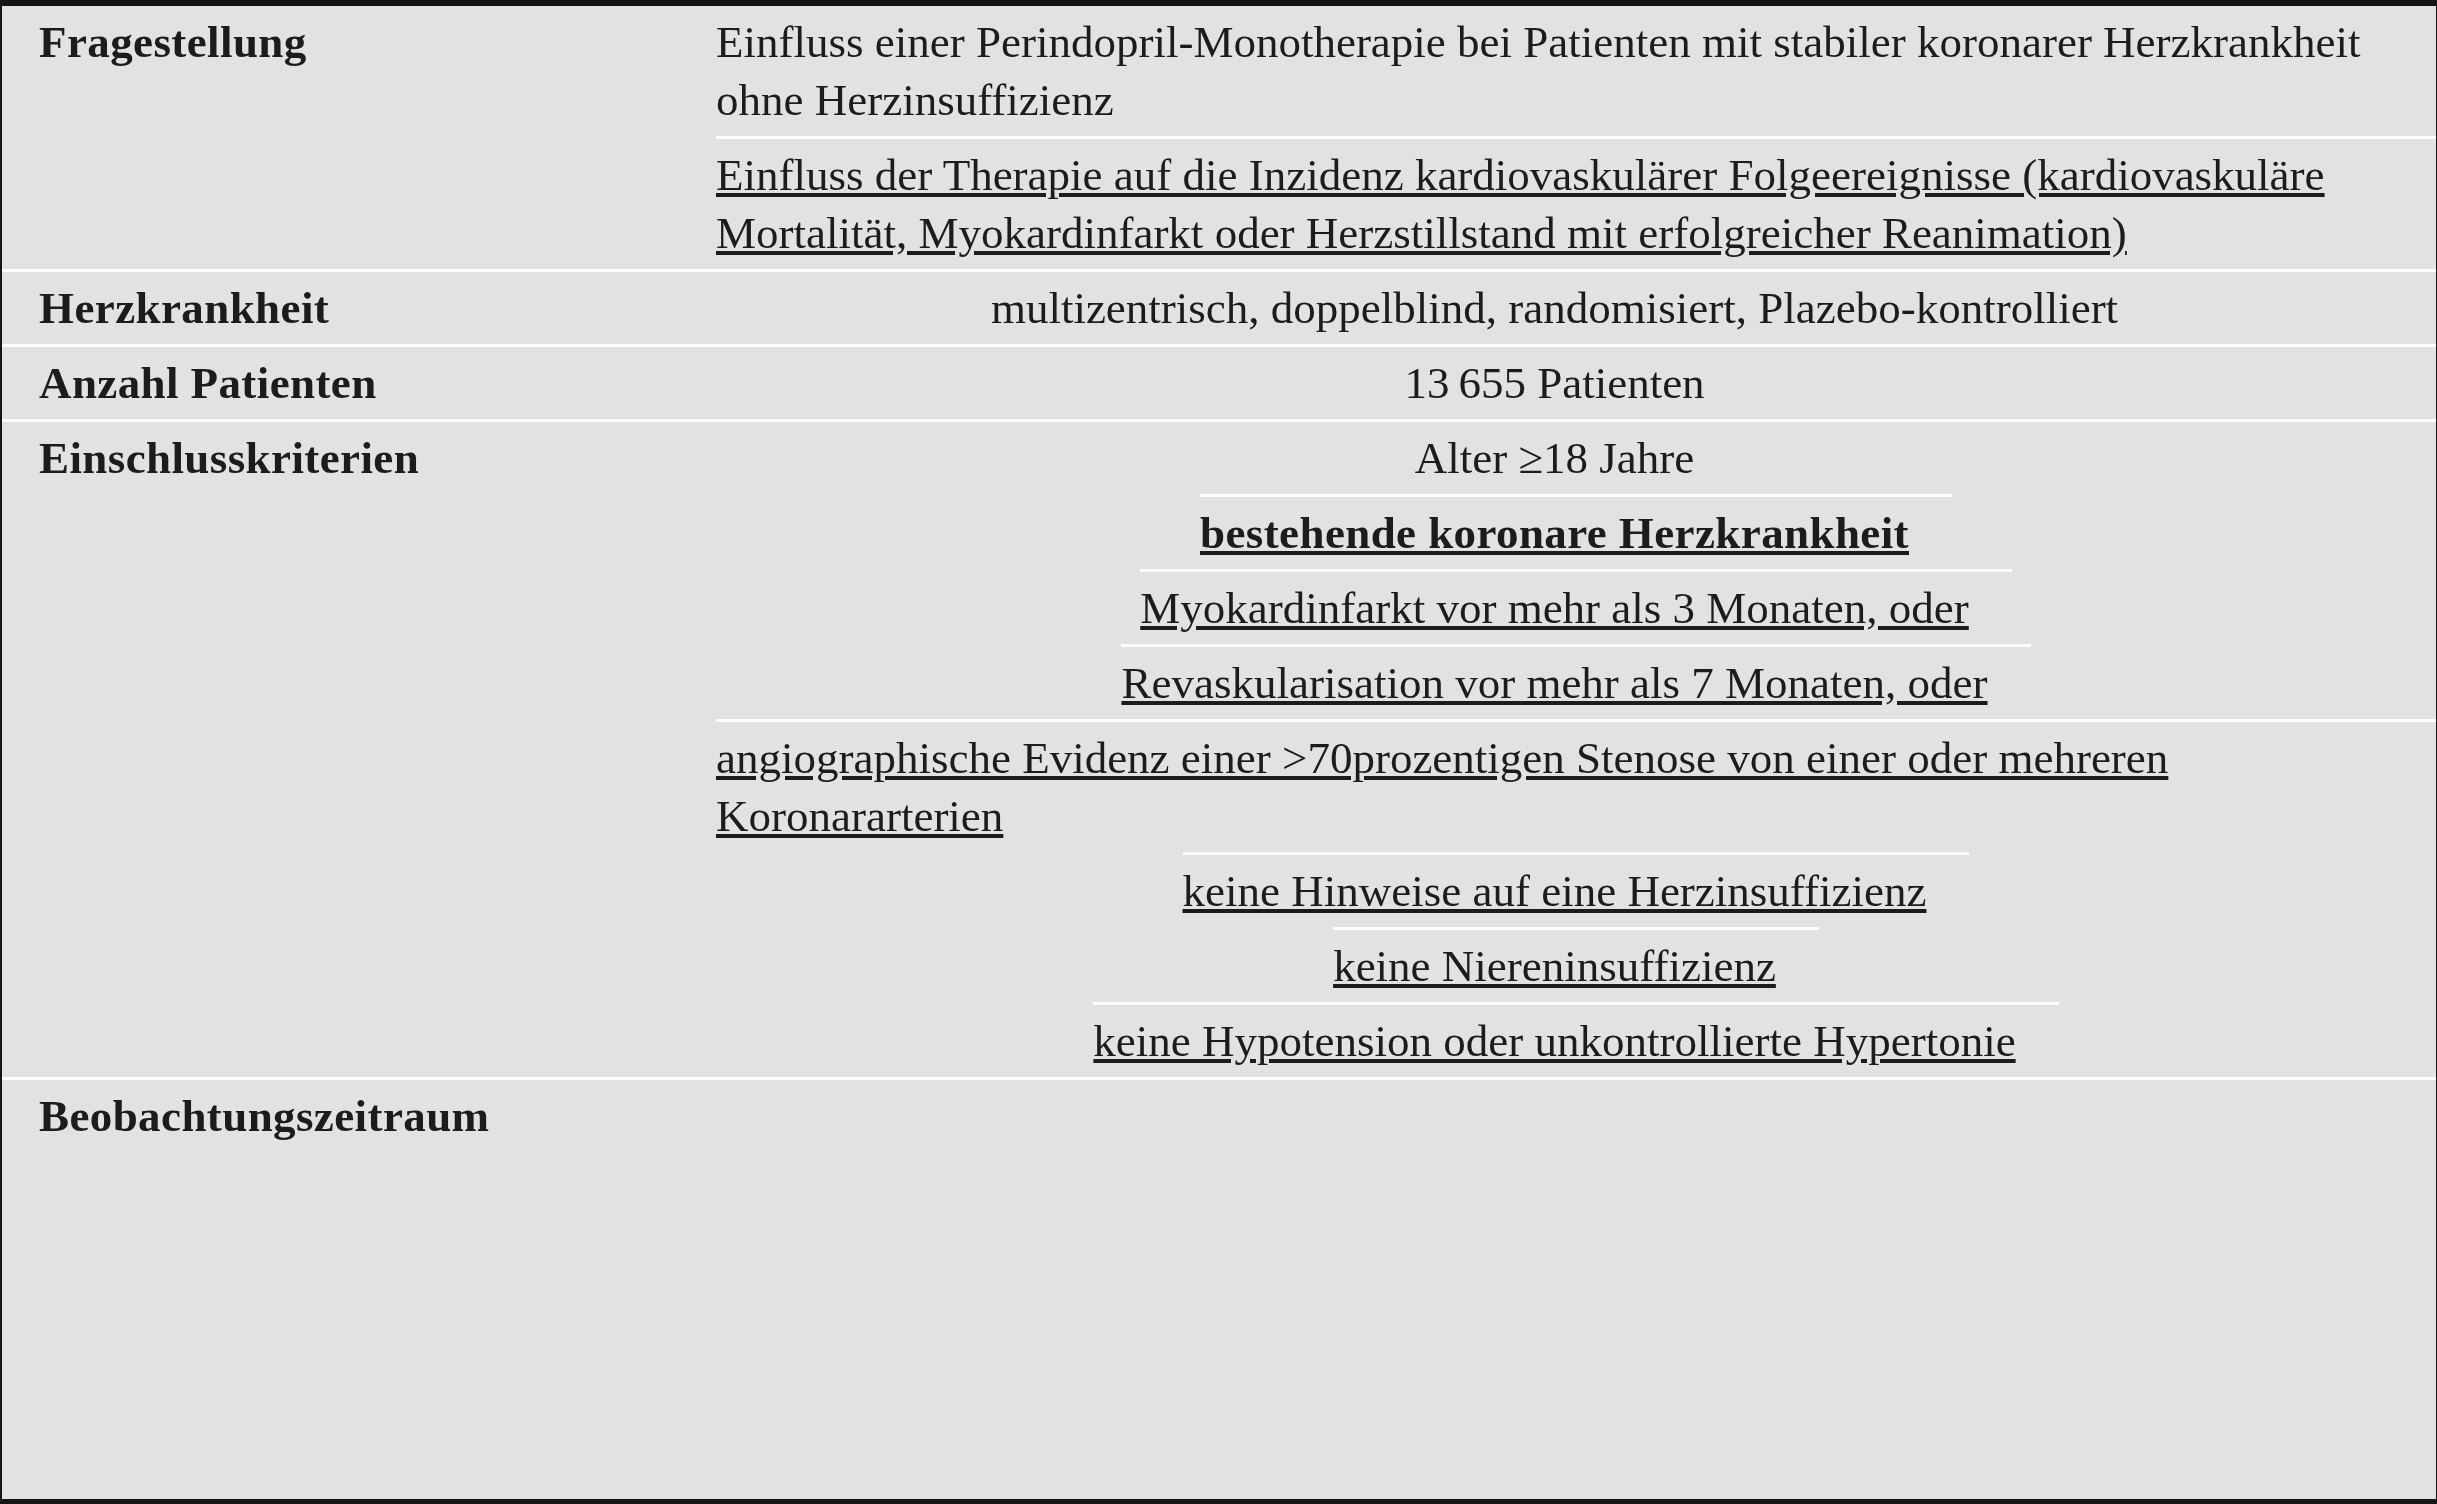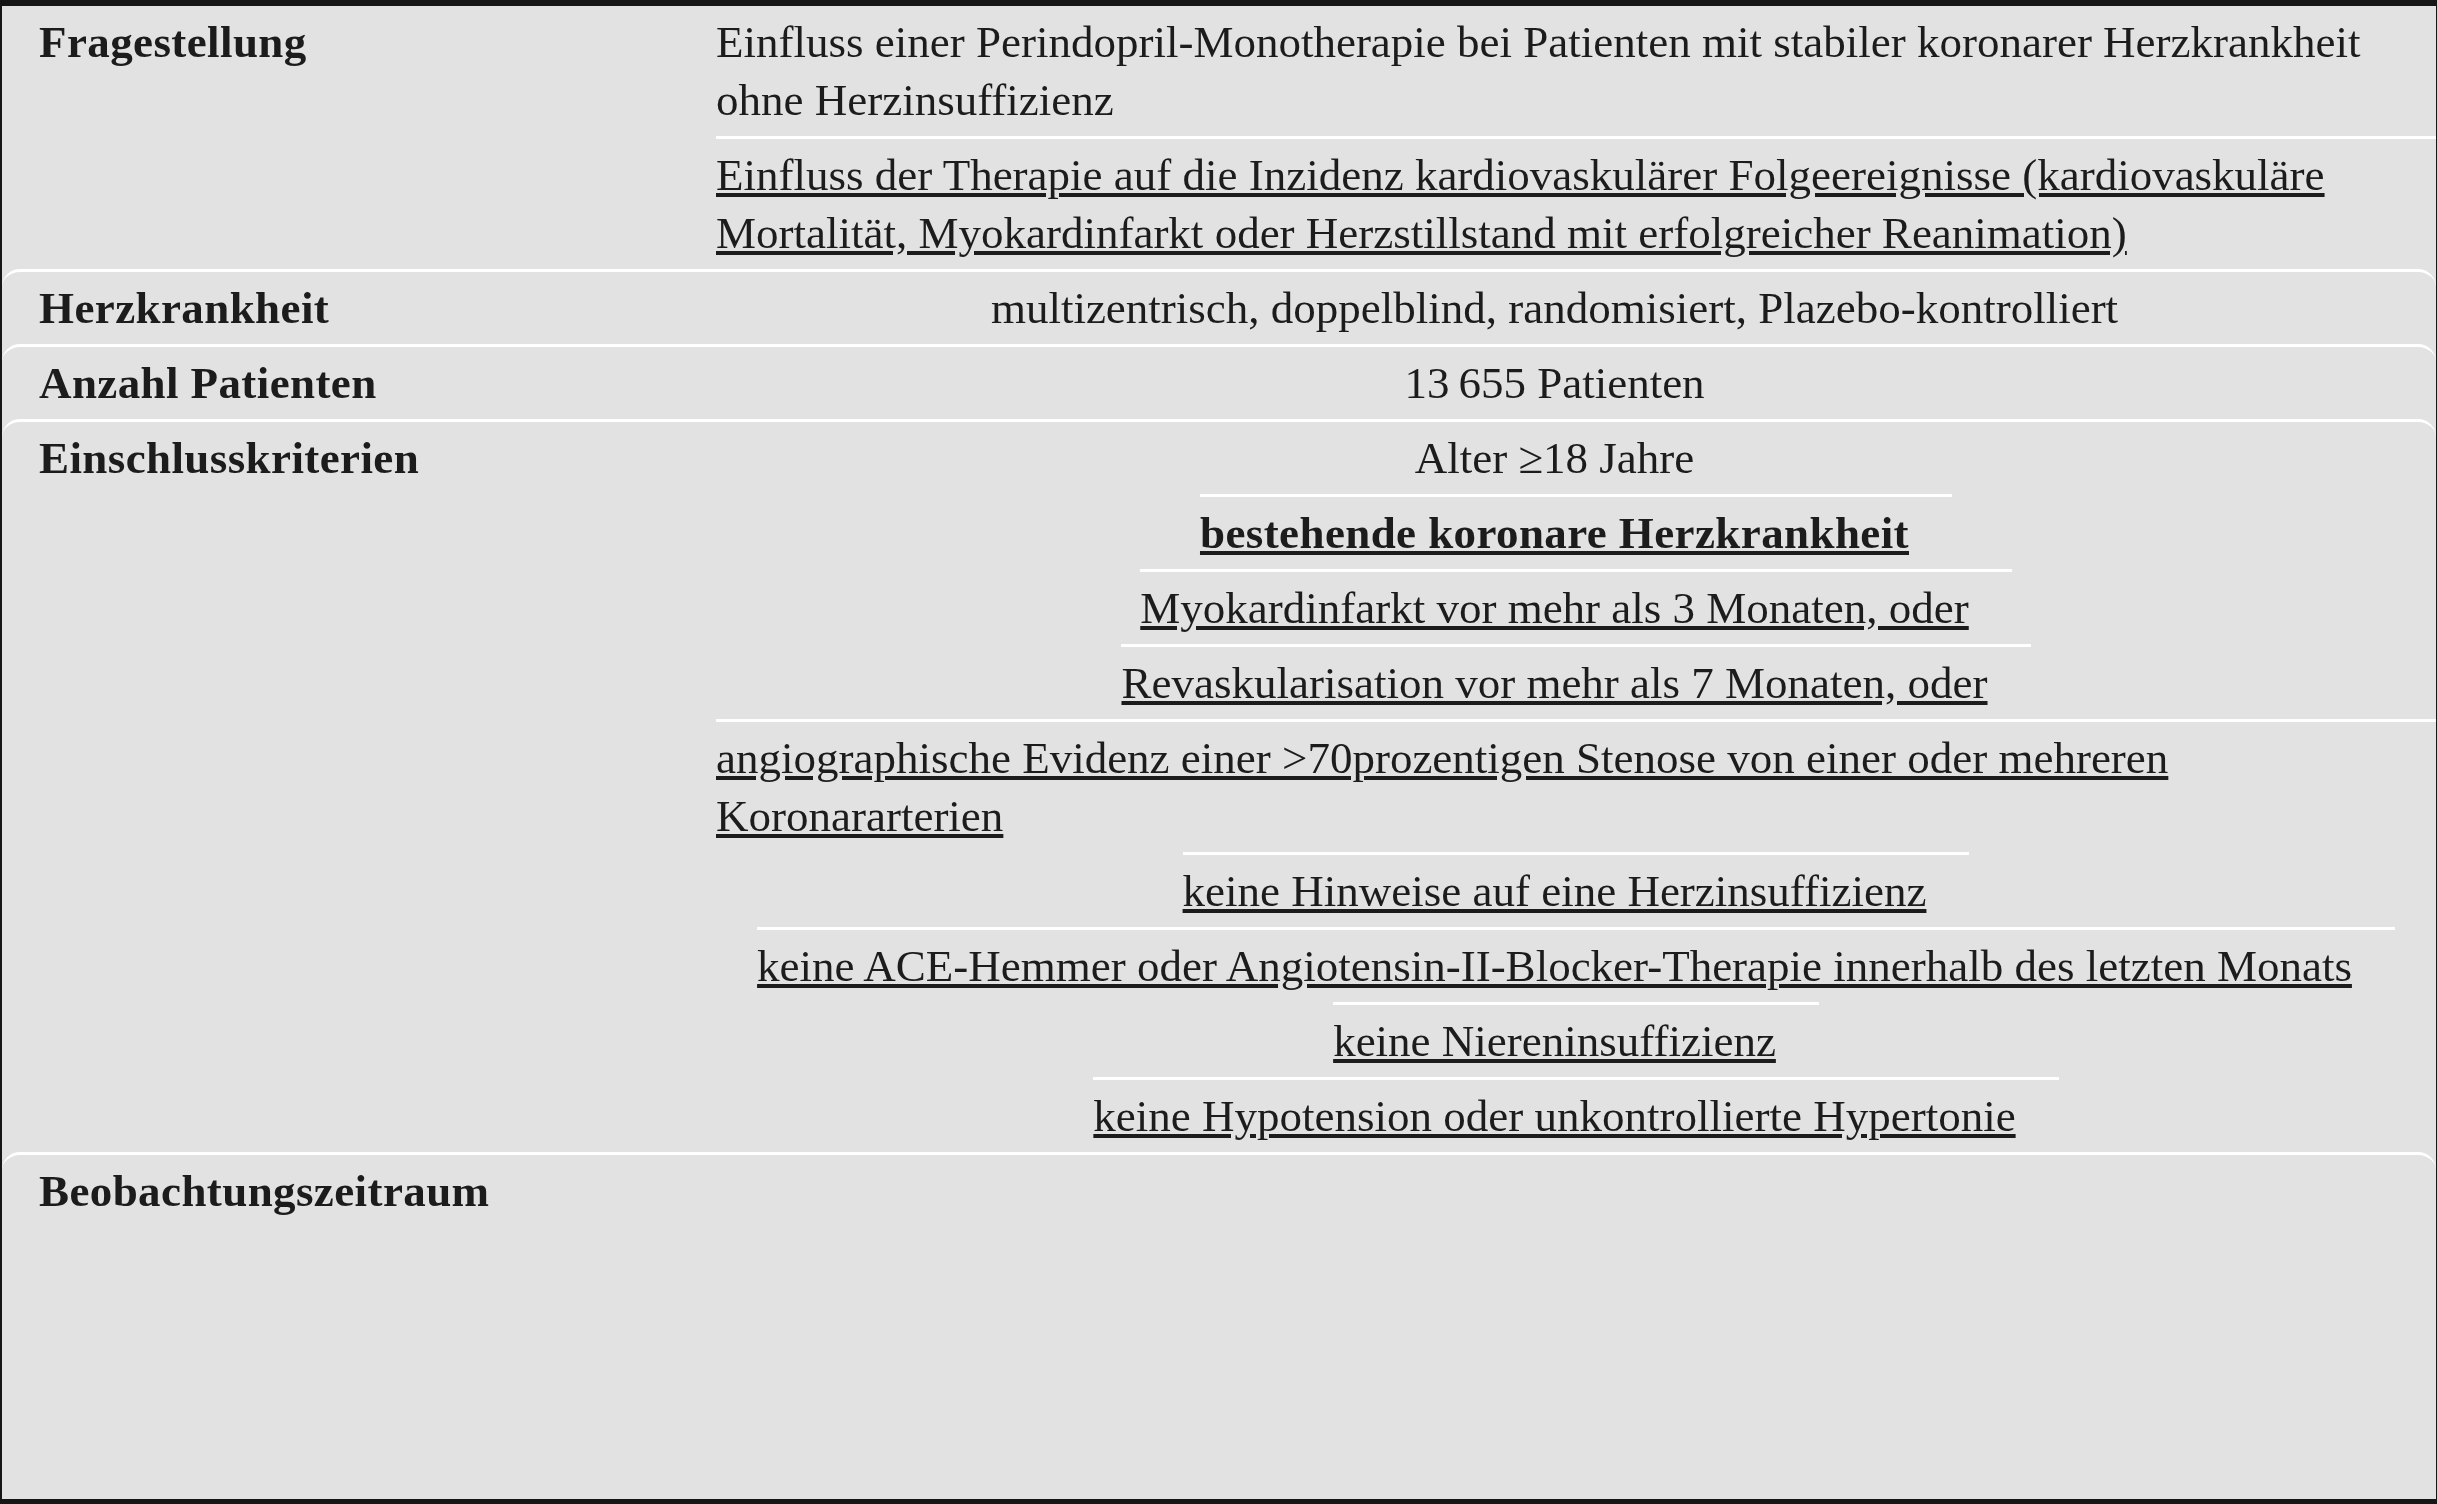--- a/index.html
+++ b/index.html
@@ -26,21 +26,20 @@
     border-right:2.8px solid var(--border);
     border-top:6.4px solid var(--border);
     border-bottom:6.4px solid var(--border);
     display:flex;
     flex-direction:column;
     overflow:hidden;
   }
   .section{
     display:grid;
     grid-template-columns:714px 1fr;
-    border-radius:18px;
   }
   .section + .section{
     border-top:3.6px solid var(--sep);
   }
   .label{
     font-weight:700;
     font-size:45px;
     line-height:58px;
     padding:7px 21px 7px 37px;
     letter-spacing:0.4px;
@@ -93,21 +92,20 @@
 
   <div class="section">
     <div class="label">Einschlusskriterien</div>
     <div class="values">
       <div class="entry">Alter ≥18 Jahre</div>
       <div class="entry bold">bestehende koronare Herzkrankheit</div>
       <div class="entry">Myokardinfarkt vor mehr als 3 Monaten, oder</div>
       <div class="entry">Revaskularisation vor mehr als 7 Monaten, oder</div>
       <div class="entry">angiographische Evidenz einer &gt;70prozentigen Stenose von einer oder mehreren Koronararterien</div>
       <div class="entry">keine Hinweise auf eine Herzinsuffizienz</div>
-      <div class="entry">keine ACE-Hemmer oder Angiotensin-II-Blocker-Therapie innerhalb des letzten Monats</div>
       <div class="entry">keine Niereninsuffizienz</div>
       <div class="entry">keine Hypotension oder unkontrollierte Hypertonie</div>
     </div>
   </div>
 
 
   <div class="section">
     <div class="label">Beobachtungszeitraum</div>
   </div>
 

